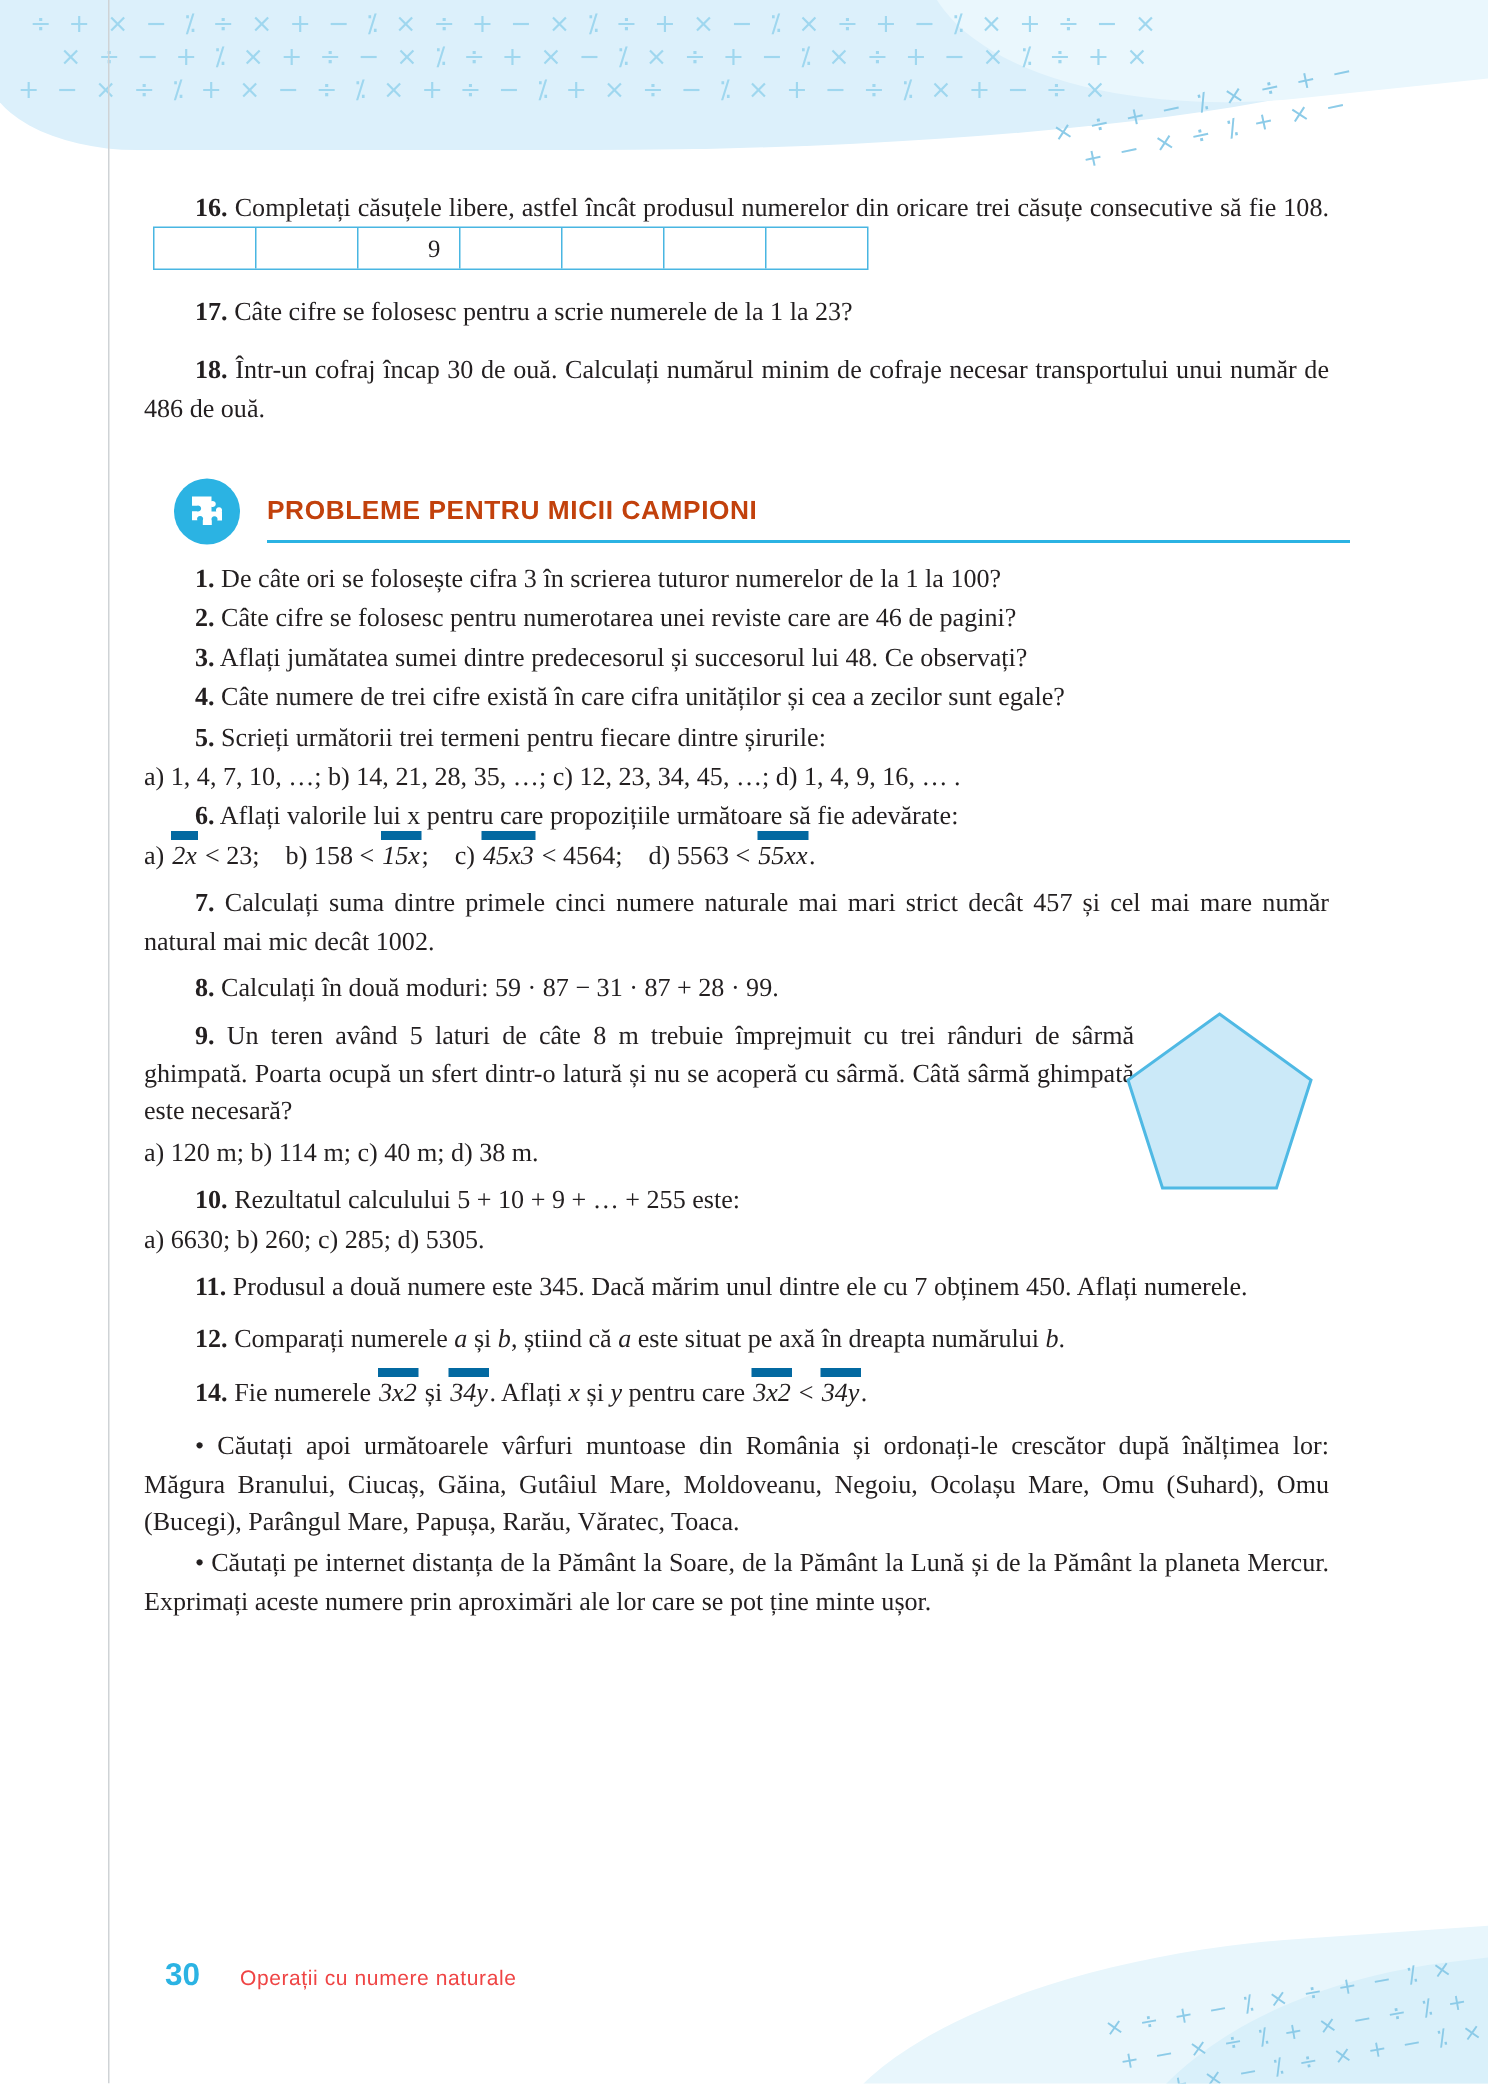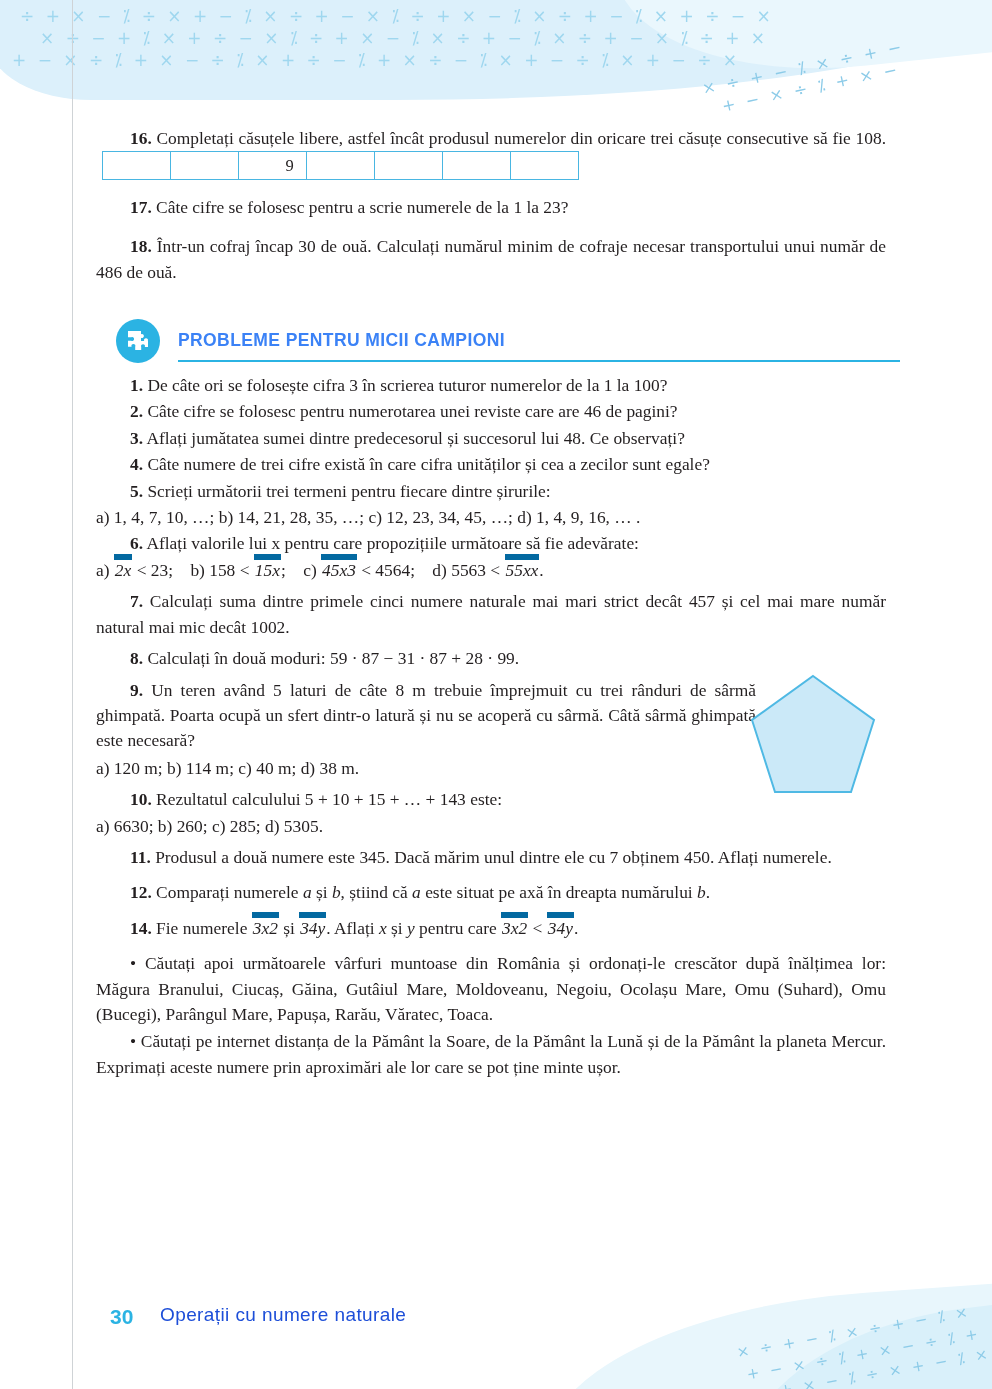--- a/index.html
+++ b/index.html
@@ -121,21 +121,21 @@
     justify-content: center;
   }
   .section .title {
     position: absolute;
     left: 82px;
     top: 9px;
     font-family: "Liberation Sans", sans-serif;
     font-weight: bold;
     font-size: 17.5px;
     letter-spacing: .4px;
-    color: #3b82f6;
+    color: #c2410c;
   }
   .section .rule {
     position: absolute;
     left: 82px;
     right: -14px;
     bottom: 1px;
     height: 2px;
     background: #2bb3e3;
   }
   .section.proiect .rule { left: 82px; }
@@ -166,23 +166,23 @@
     font-family: "Liberation Sans", sans-serif;
     font-weight: bold;
     font-size: 21px;
     color: #2bb3e3;
   }
   .footer .chapter {
     position: absolute;
     left: 160px;
     bottom: 63px;
     font-family: "Liberation Sans", sans-serif;
-    font-size: 19px;
+    font-size: 14px;
     letter-spacing: .4px;
-    color: #1d4ed8;
+    color: #ef4444;
   }
   .footer .wave {
     position: absolute;
     right: -20px;
     bottom: -60px;
     width: 470px;
     height: 150px;
     background: #e8f6fc;
     border-top-left-radius: 70% 90%;
     transform: rotate(-4deg);
@@ -294,21 +294,21 @@
   <p class="p indent" style="margin-top:6px;width:660px;">
     <span class="num">9.</span>
     <span>Un teren având 5 laturi de câte 8 m trebuie împrejmuit cu trei rânduri de sârmă ghimpată. Poarta ocupă un sfert dintr-o latură și nu se acoperă cu sârmă. Câtă sârmă ghimpată este necesară?</span>
   </p>
   <p class="p tight">
     <span>a) 120 m;          b) 114 m;          c) 40 m;          d) 38 m.</span>
   </p>
 
   <p class="p indent tight" style="margin-top:6px;">
     <span class="num">10.</span>
-    <span>Rezultatul calculului 5 + 10 + 15 + … + 143 este:</span>
+    <span>Rezultatul calculului 5 + 10 + 9 + … + 255 este:</span>
   </p>
   <p class="p tight">
     <span>a) 6630;          b) 260;    c) 285;          d) 5305.</span>
   </p>
 
   <p class="p indent" style="margin-top:6px;">
     <span class="num">11.</span>
     <span>Produsul a două numere este 345. Dacă mărim unul dintre ele cu 7 obținem 450. Aflați numerele.</span>
   </p>
 

